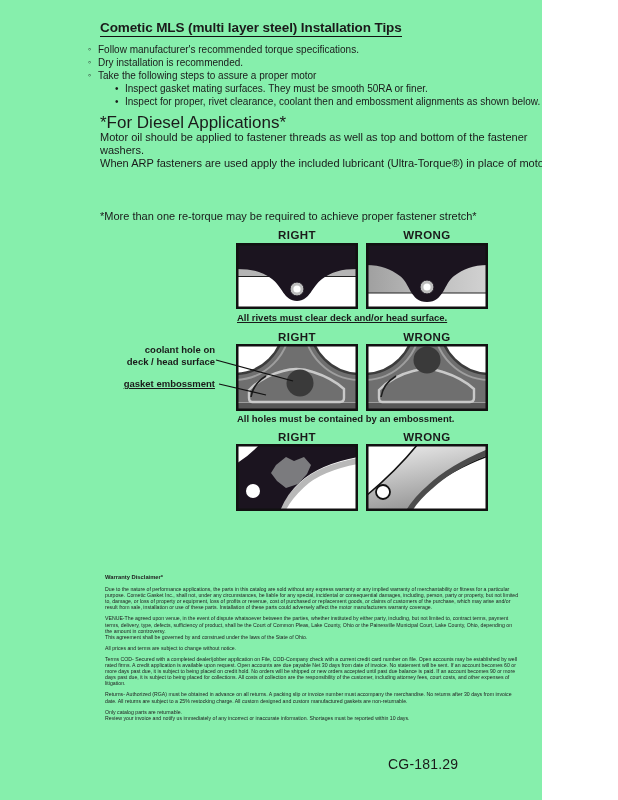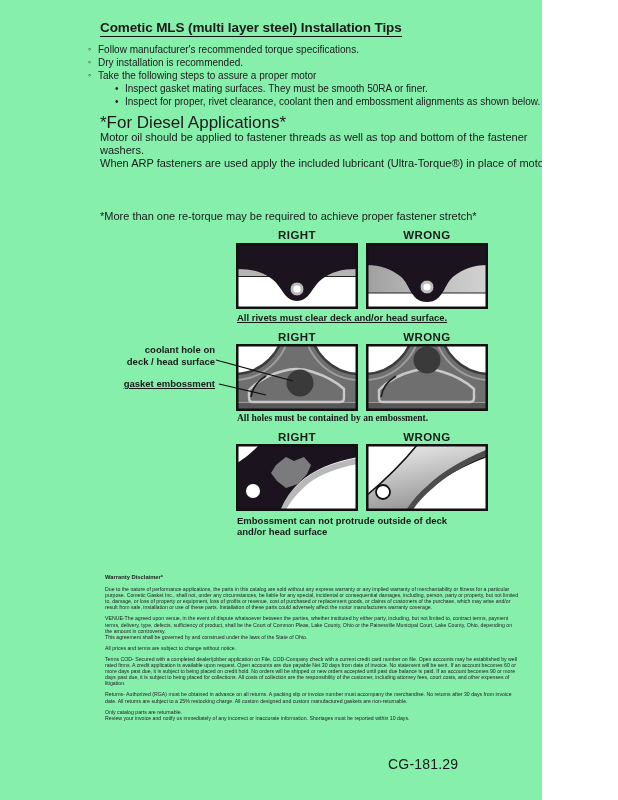--- a/index.html
+++ b/index.html
@@ -138,21 +138,21 @@
         <circle cx="-2" cy="-20" r="50" fill="#ffffff" stroke="#3c3c3c" stroke-width="2.5"></circle>
         <circle cx="124" cy="-20" r="50" fill="#ffffff" stroke="#3c3c3c" stroke-width="2.5"></circle>
         <rect x="0" y="58" width="122" height="9" fill="#575757"></rect>
         <line x1="0" y1="58.5" x2="122" y2="58.5" stroke="#9e9e9e" stroke-width="1"></line>
         <path d="M16,58 Q13,58 13,54 L13,46 Q27,32 47,27 Q62,22.5 77,28 Q96,34 108,45 L108,54 Q108,58 104,58 Z" fill="none" stroke="#c9c9c9" stroke-width="2.4"></path>
         <path d="M15,53 Q17,40 30,32" fill="none" stroke="#1e1e1e" stroke-width="1.6"></path>
         <circle cx="61" cy="16" r="13.5" fill="#3a3a3a"></circle>
         <rect x="1.25" y="1.25" width="119.5" height="64.5" fill="none" stroke="#111" stroke-width="2.5"></rect>
       </svg>
     </div>
-    <div class="fig-caption" style="top:185px;font-family:Liberation Serif, serif;">All holes must be contained by an embossment.</div>
+    <div class="fig-caption" style="top:185px;">All holes must be contained by an embossment.</div>
 
     <div class="fig-label" style="left:236px; top:203px;">RIGHT</div>
     <div class="fig-label" style="left:366px; top:203px;">WRONG</div>
 
     <div class="fig-box" style="left:236px; top:216px;">
       <svg viewBox="0 0 122 67">
         <rect width="122" height="67" fill="#ffffff"></rect>
         <path d="M122,17 Q84,24 66,41 Q52,54 46,67" fill="none" stroke="#b8b8b8" stroke-width="6"></path>
         <path d="M24,0 H122 V13 Q84,20 64,38 Q50,51 44,67 H0 V20 Q14,11 24,0 Z" fill="#1b141f"></path>
         <path d="M40,21 L50,13 L58,17 L68,13 L75,21 L71,30 L62,40 L50,44 L41,37 L35,29 Z" fill="#7b7b7e"></path>
@@ -168,22 +168,20 @@
             <stop offset="0" stop-color="#f1f1f1"></stop>
               <stop offset="1" stop-color="#969696"></stop>
           </linearGradient>
         </defs>
         <path d="M52,0 H122 V12 Q82,27 62,46 Q48,58 42,67 H0 V52 Q30,27 52,0 Z" fill="url(#g3w)" stroke="#111" stroke-width="1.6"></path>
         <path d="M122,8 Q84,24 64,43 Q50,55 43,67" fill="none" stroke="#4c4c4c" stroke-width="5.5"></path>
         <circle cx="17" cy="48" r="7" fill="#ffffff" stroke="#111" stroke-width="1.8"></circle>
         <rect x="1.25" y="1.25" width="119.5" height="64.5" fill="none" stroke="#111" stroke-width="2.5"></rect>
       </svg>
     </div>
-    <div class="fig-caption" style="top:287px;">Embossment can not protrude outside of deck
-and/or head surface</div>
 
     <svg class="leader-overlay" viewBox="0 0 618 322">
       <line x1="216" y1="132" x2="293" y2="153" stroke="#111" stroke-width="1.2"></line>
       <line x1="219" y1="156" x2="266" y2="167" stroke="#111" stroke-width="1.2"></line>
     </svg>
   </div>
 
   <div class="legal">
     <div class="legal-h">Warranty Disclaimer*</div>
     <p>Due to the nature of performance applications, the parts in this catalog are sold without any express warranty or any implied warranty of merchantability or fitness for a particular purpose.  Cometic Gasket Inc., shall not, under any circumstances, be liable for any special, incidental or consequential damages, including, person, party or property, but not limited to, damage, or loss of property or equipment, loss of profits or revenue, cost of purchased or replacement goods, or claims of customers of the purchase, which may arise and/or result from sale, installation or use of these parts.  Installation of these parts could adversely affect the motor manufacturers warranty coverage.</p>

